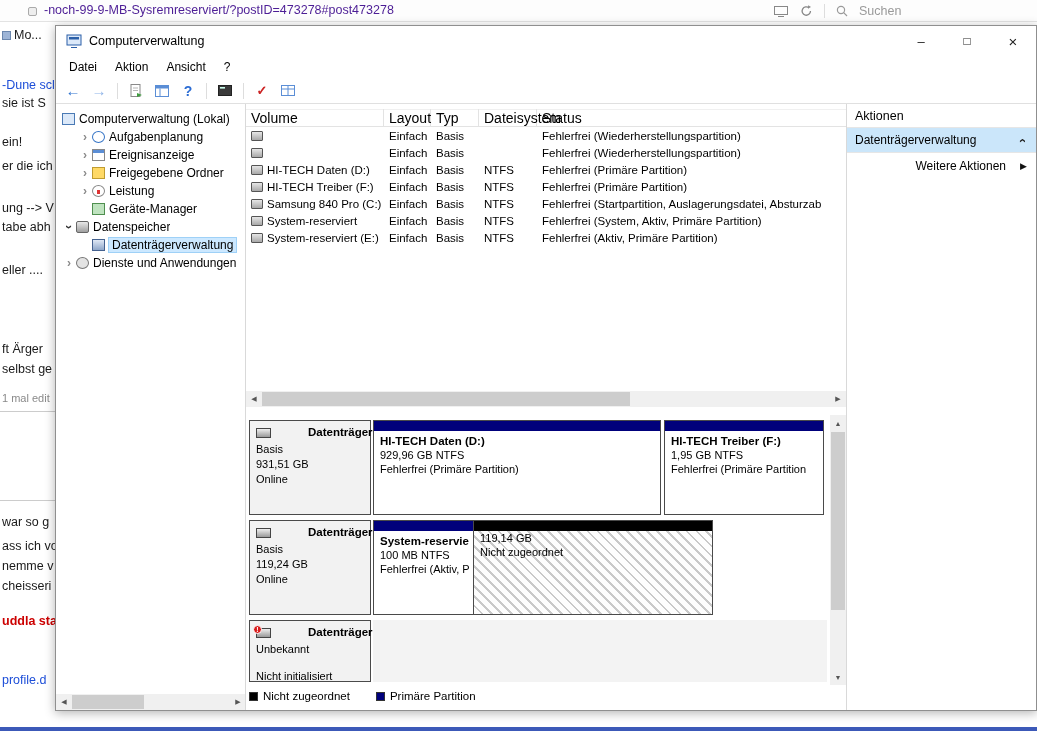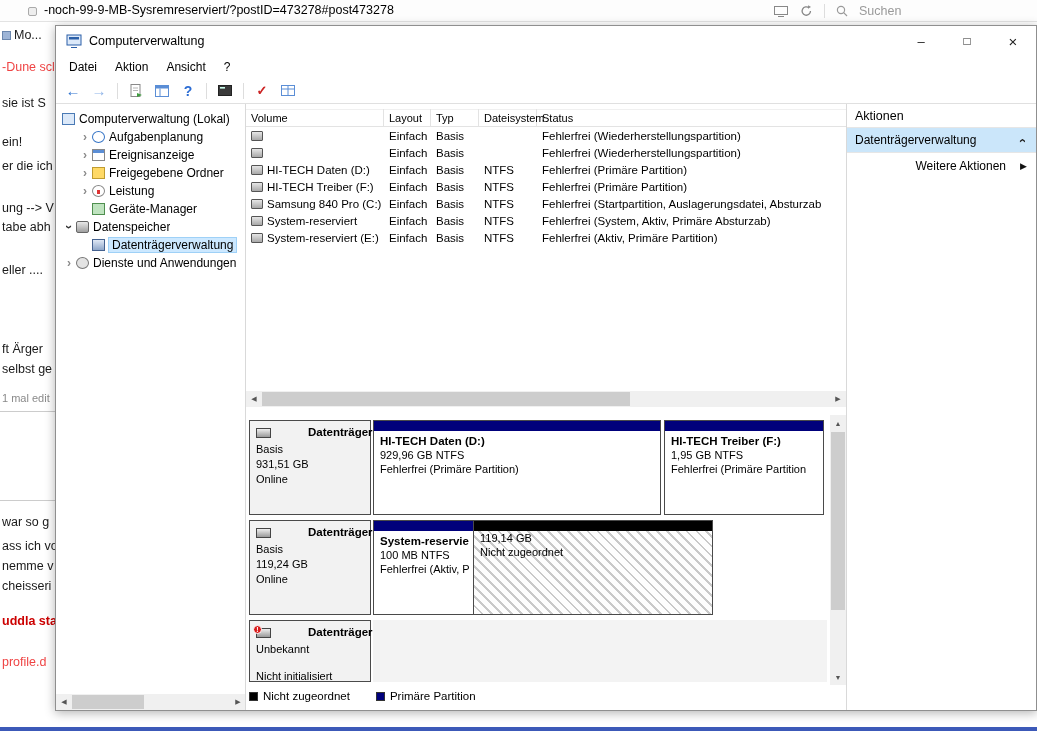--- a/index.html
+++ b/index.html
@@ -2,27 +2,27 @@
 <html><head>
 <meta charset="utf-8">
 <style>
   * { margin:0; padding:0; box-sizing:border-box; }
   body { width:1037px; height:734px; position:relative; overflow:hidden; background:#fff;
          font-family:"Liberation Sans", sans-serif; color:#000; font-size:12px; }
 
   
   .browser-bar { position:absolute; left:0; top:0; width:1037px; height:22px; background:#fdfdfd;
                  border-bottom:1px solid #e3e3e3; }
-  .url { position:absolute; left:44px; top:3px; color:#000000; font-size:12.5px; white-space:nowrap; }
+  .url { position:absolute; left:44px; top:3px; color:#4c1d95; font-size:12.5px; white-space:nowrap; }
   .fav-dot { position:absolute; left:28px; top:7px; width:9px; height:9px; border:1px solid #aaa; border-radius:2px; background:#eee; }
   .bb-right { position:absolute; right:8px; top:0; height:22px; display:flex; align-items:center; gap:10px; }
   .vsep { width:1px; height:14px; background:#ddd; }
   .search-text { color:#9a9a9a; font-size:12.5px; width:170px; }
   .frag { position:absolute; left:2px; width:54px; overflow:hidden; white-space:nowrap; font-size:12.5px; color:#1a1a1a; }
-  .frag.blue { color:#ef4444; }
+  .frag.blue { color:#1d4ed8;margin-top:18px; }
   .frag.red  { color:#cc0000; font-weight:bold; }
   .frag.bold { font-weight:normal; }
   .frag.small{ font-size:11px; color:#8a8a8a; }
   .mini-ic { display:inline-block; width:9px; height:9px; background:#9db4d6; border:1px solid #6a86ad; margin-right:3px; vertical-align:middle; }
   .bg-line { position:absolute; left:0; width:55px; border-top:1px solid #ccc; }
   .bottom-line { position:absolute; left:0; top:727px; width:1037px; height:4px; background:#3c59b8; }
 
   
   .window { position:absolute; left:55px; top:25px; width:982px; height:686px; background:#fff;
             border:1px solid #8f8f8f; box-shadow:0 2px 10px rgba(0,0,0,.3); }
@@ -74,21 +74,21 @@
             font-size:7px; color:#555; background:#f0f0f0; }
   .sb-track { position:relative; flex:1; }
   .sb-thumb { position:absolute; top:1px; height:14px; background:#cdcdcd; }
   .sb-v { position:absolute; right:0; top:0; width:16px; background:#f0f0f0; }
   .sb-v .sb-btn { position:absolute; left:0; }
   .sb-vthumb { position:absolute; left:1px; width:14px; background:#cdcdcd; }
 
   
   .volume-pane { position:absolute; left:190px; top:0; width:600px; height:303px; }
   .vhead { display:flex; height:18px; border-bottom:1px solid #e3e3e3; border-top:1px solid #f0f0f0; margin-top:5px;
-           font-size:11px; align-items:center; }
+           font-size:14px; align-items:center; }
   .vh { border-right:1px solid #e3e3e3; height:18px; display:flex; align-items:center; padding-left:5px; }
   .vrow { display:flex; height:17px; align-items:center; font-size:11.5px; }
   .vc { padding-left:5px; overflow:hidden; white-space:nowrap; display:flex; align-items:center; }
   .w0 { width:138px; flex:none; } .w1 { width:47px; flex:none; } .w2 { width:48px; flex:none; }
   .w3 { width:58px; flex:none; } .w4 { flex:1; min-width:0; }
   .vol-ic { width:12px; height:10px; background:linear-gradient(#e6e6e6,#a8a8a8); border:1px solid #555;
             border-radius:1px; margin-right:4px; flex:none; }
 
   
   .graphic-pane { position:absolute; left:190px; top:311px; width:600px; height:295px; }
@@ -355,21 +355,21 @@
         <span class="vc w4">Fehlerfrei (Startpartition, Auslagerungsdatei, Absturzab</span>
       </div>
       <div class="vrow">
         <span class="vc w0">
             <span class="vol-ic"></span>
             <span>System-reserviert</span>
           </span>
         <span class="vc w1">Einfach</span>
         <span class="vc w2">Basis</span>
         <span class="vc w3">NTFS</span>
-        <span class="vc w4">Fehlerfrei (System, Aktiv, Primäre Absturzab)</span>
+        <span class="vc w4">Fehlerfrei (System, Aktiv, Primäre Partition)</span>
       </div>
       <div class="vrow">
         <span class="vc w0">
             <span class="vol-ic"></span>
             <span>System-reserviert (E:)</span>
           </span>
         <span class="vc w1">Einfach</span>
         <span class="vc w2">Basis</span>
         <span class="vc w3">NTFS</span>
         <span class="vc w4">Fehlerfrei (Aktiv, Primäre Partition)</span>

